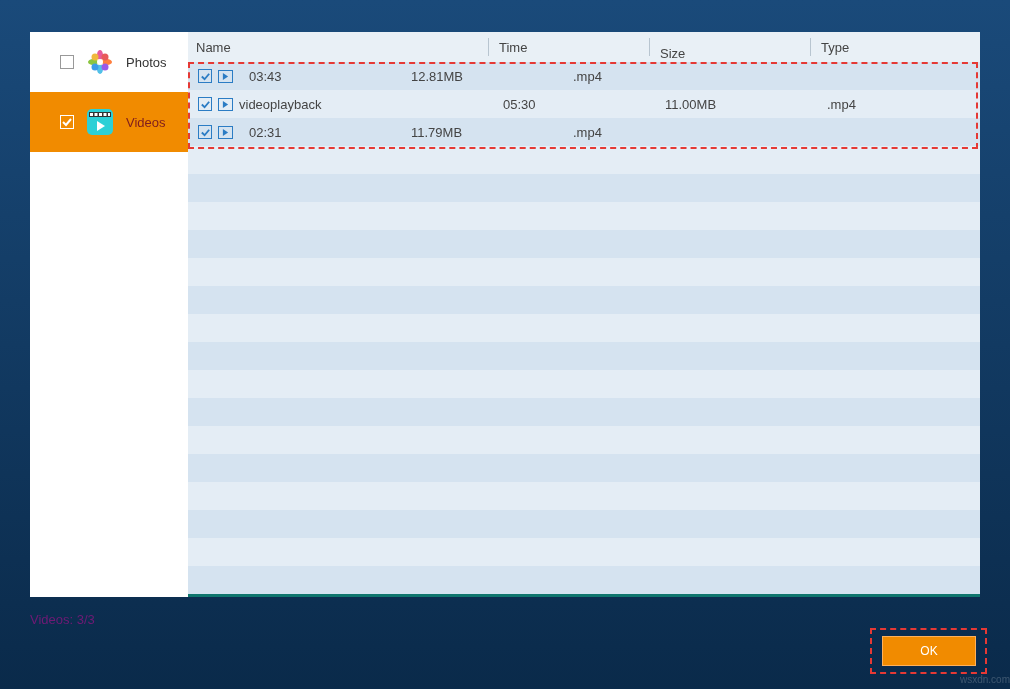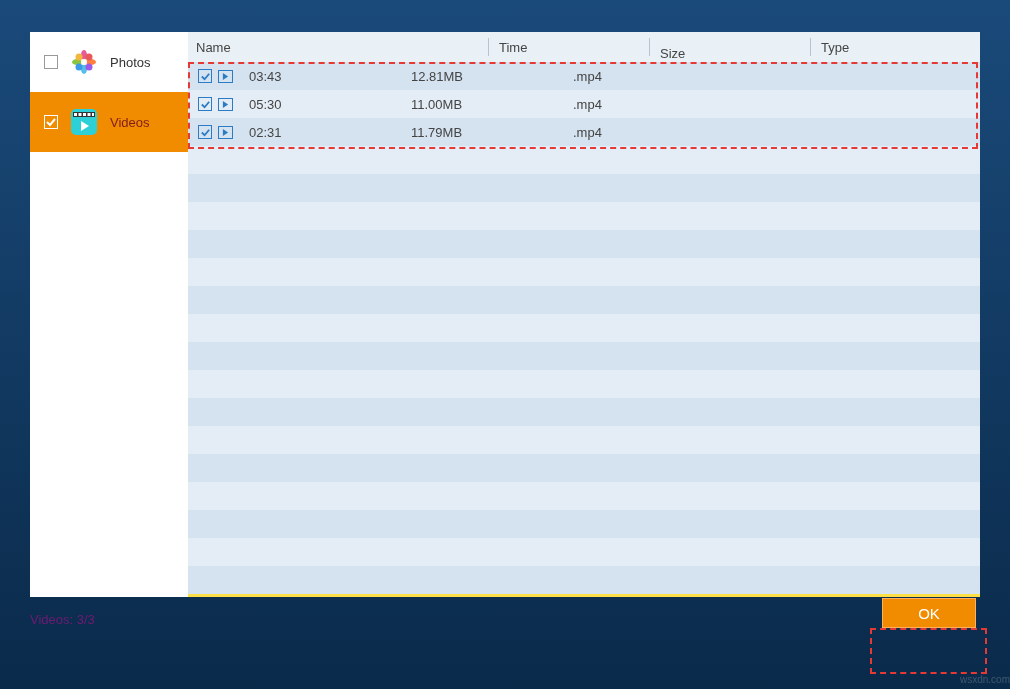--- a/index.html
+++ b/index.html
@@ -25,21 +25,21 @@
     .sidebar {
       width: 158px;
       background: #fff;
       display: flex;
       flex-direction: column;
     }
     .sidebar-item {
       display: flex;
       align-items: center;
       height: 60px;
-      padding-left: 14px;
+      padding-left: 30px;
       gap: 12px;
       cursor: pointer;
       color: #333;
     }
     .sidebar-item.active {
       background: #f18b00;
       color: #7f1d1d;
     }
     .sidebar-check {
       width: 14px;
@@ -57,21 +57,21 @@
       height: 28px;
       border-radius: 6px;
       display:flex;
       align-items:center;
       justify-content:center;
     }
     .main {
       flex: 1;
       display: flex;
       flex-direction: column;
-      background: #fde047;
+      background: #0f766e;
       position: relative;
     }
     .table-header {
       display: flex;
       height: 30px;
       align-items: center;
       background: #e9f0f6;
       color: #444;
       font-size: 13px;
     }
@@ -120,27 +120,27 @@
     .status {
       position: absolute;
       left: 30px;
       top: 612px;
       color: #701a75;
       font-size: 13px;
     }
     .ok-button {
       position: absolute;
       left: 882px;
-      top: 598px;
+      top: 636px;
       width: 94px;
       height: 30px;
       background: #f18b00;
       border: 1px solid #ffb05a;
       color: #fff;
-      font-size: 15px;
+      font-size: 12px;
       cursor: pointer;
       display:flex;
       align-items:center;
       justify-content:center;
     }
     .watermark {
       position:absolute;
       right:0;
       bottom:4px;
       font-size:10px;
@@ -227,20 +227,21 @@
     <span class="row-check">
             <svg width="11" height="11" viewBox="0 0 12 12">
               <path d="M2 6 L5 9 L10 3" stroke="#2b7cc4" stroke-width="2" fill="none"></path>
             </svg>
           </span>
     <span class="video-file-icon">
             <svg width="7" height="7" viewBox="0 0 8 8">
               <path d="M1 0 L7 4 L1 8 Z" fill="#2b7cc4"></path>
             </svg>
           </span>
+    <span style="width:254px">videoplayback</span>
     <span style="width:162px;padding-left:10px">05:30</span>
     <span style="width:162px;padding-left:10px">11.00MB</span>
     <span style="flex:1;padding-left:10px">.mp4</span>
   </div>
         <div class="row">
     <span class="row-check">
             <svg width="11" height="11" viewBox="0 0 12 12">
               <path d="M2 6 L5 9 L10 3" stroke="#2b7cc4" stroke-width="2" fill="none"></path>
             </svg>
           </span>

